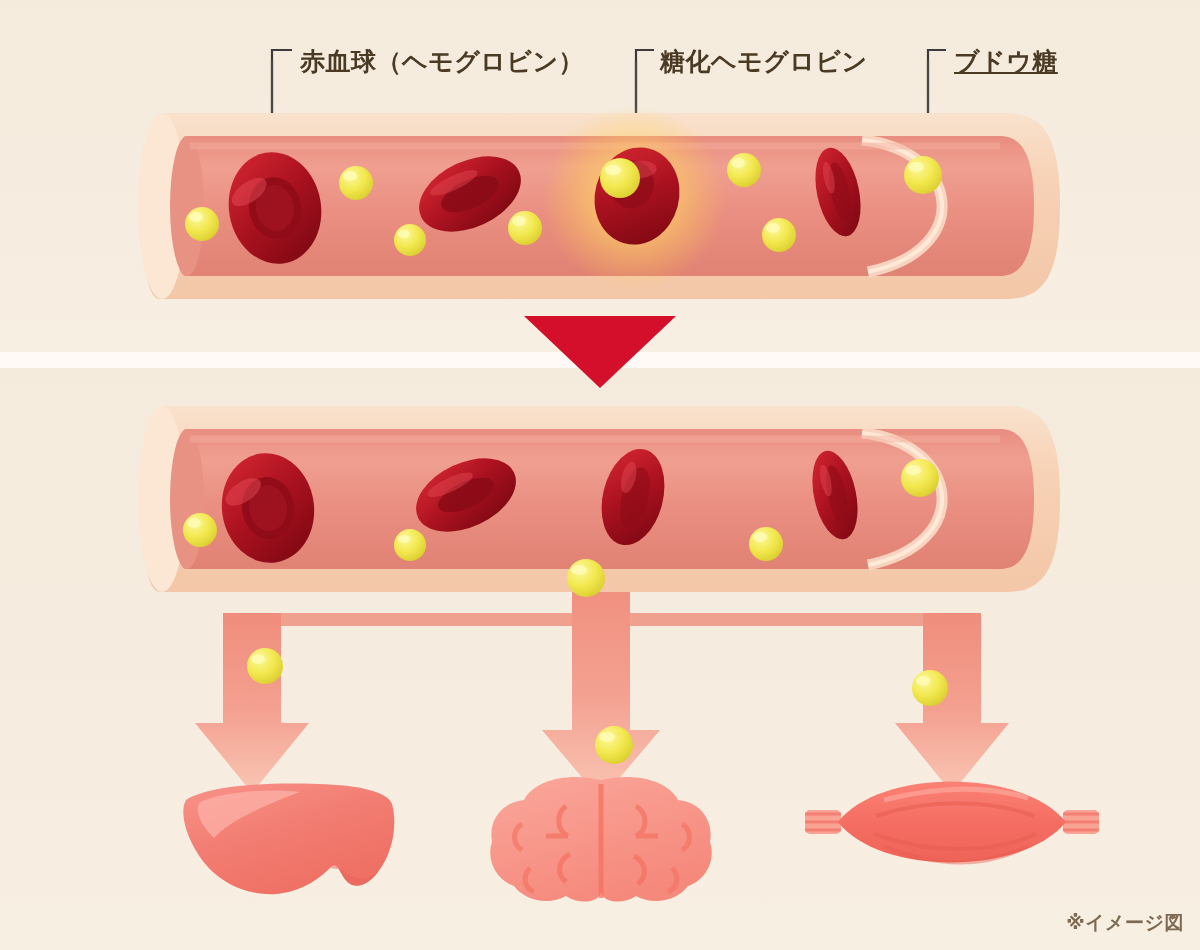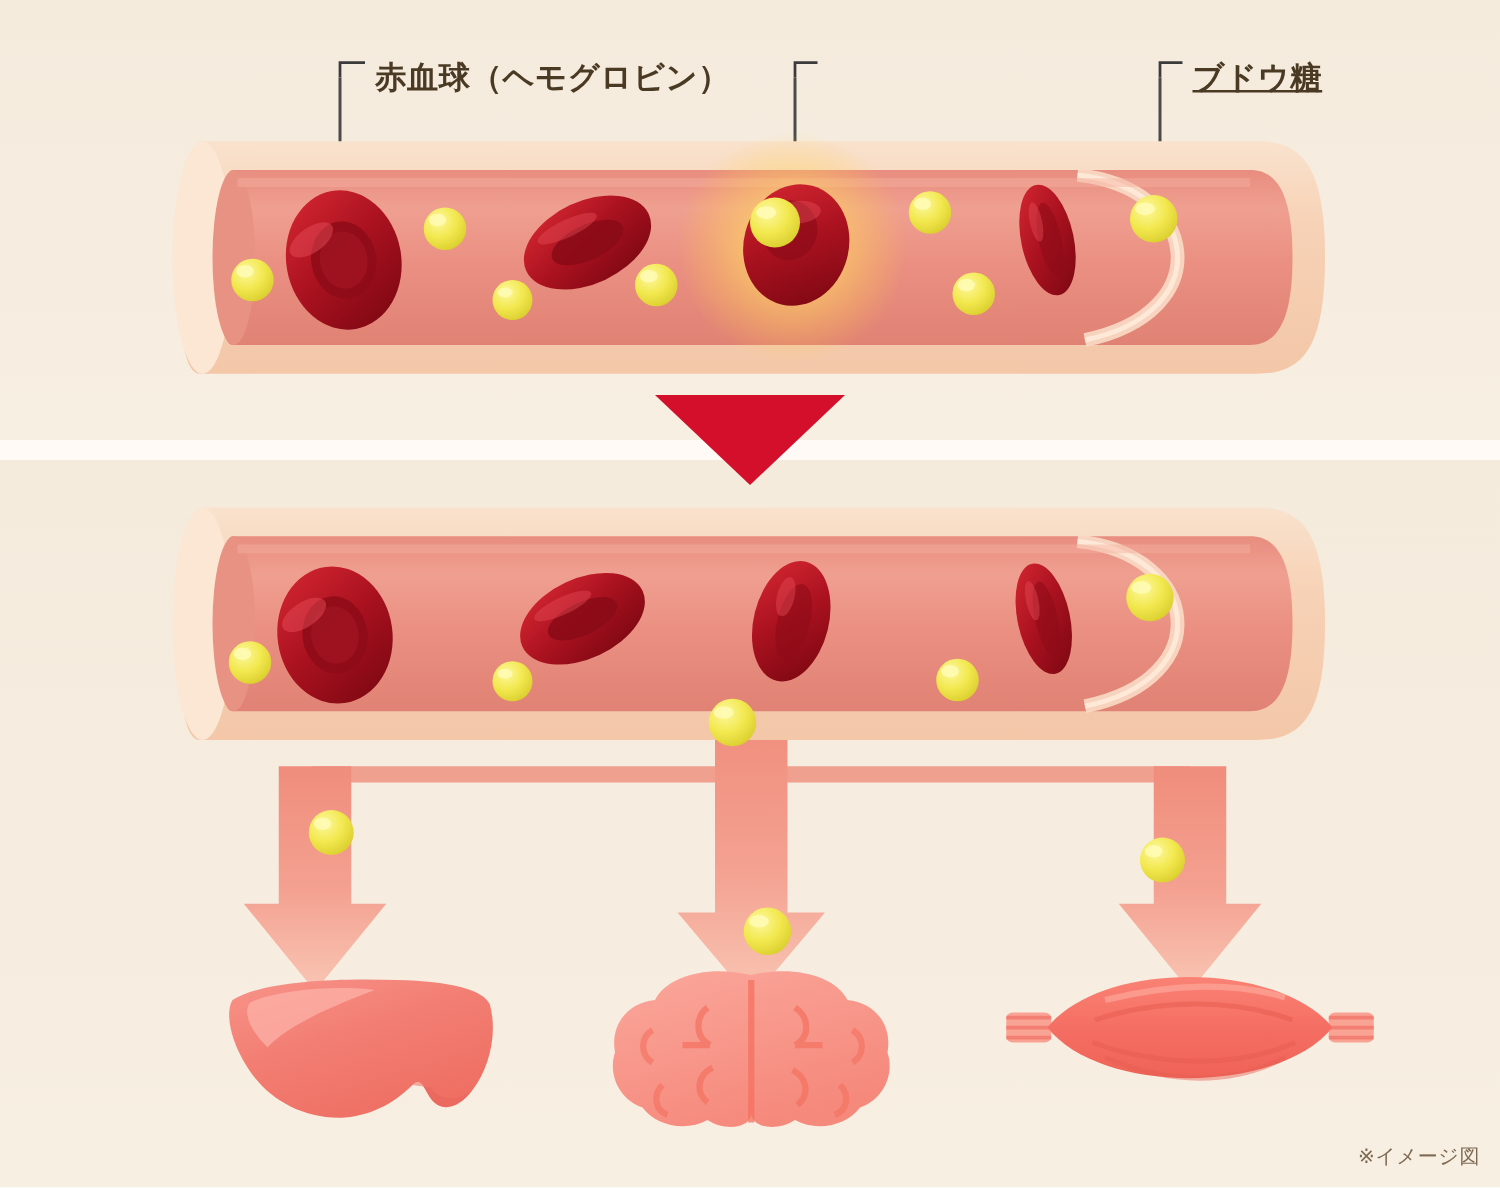--- a/index.html
+++ b/index.html
@@ -56,22 +56,22 @@
     width: 152px;
     height: 72px;
     z-index: 6;
   }
 
   
   #footnote {
     position: absolute;
     right: 16px;
     bottom: 14px;
-    font-size: 16px;
-    font-weight: 400;
+    font-size: 19px;
+    font-weight: 700;
     color: #7e6a52;
     letter-spacing: 0.5px;
     z-index: 25;
   }
 
   svg { display: block; }
 </style>
 </head>
 <body>
 
@@ -83,20 +83,21 @@
     <path d="M 272 62 L 272 172" stroke="#4a4a4a" stroke-width="2.4" fill="none"></path>
 
     <path d="M 636 62 L 636 50 L 654 50" stroke="#3b3b3b" stroke-width="2.2" fill="none"></path>
     <path d="M 636 62 L 636 158" stroke="#4a4a4a" stroke-width="2.4" fill="none"></path>
 
     <path d="M 928 62 L 928 50 L 946 50" stroke="#3b3b3b" stroke-width="2.2" fill="none"></path>
     <path d="M 928 62 L 928 160" stroke="#4a4a4a" stroke-width="2.4" fill="none"></path>
   </svg>
 
   <div class="callout" style="left:300px; top:45px;">赤血球（ヘモグロビン）</div>
+  <div class="callout" style="left:660px; top:45px;">糖化ヘモグロビン</div>
   <div class="callout" style="left:954px; top:45px;text-decoration:underline;">ブドウ糖</div>
 
   <svg class="vessel" style="left:0;top:0;" width="1200" height="352">
     <defs>
       <linearGradient id="wallGradT" x1="0" y1="0" x2="0" y2="1">
         <stop offset="0%" stop-color="#f9e2cd"></stop>
         <stop offset="35%" stop-color="#f7d2b6"></stop>
         <stop offset="100%" stop-color="#f3c7a8"></stop>
       </linearGradient>
       <linearGradient id="lumenGradT" x1="0" y1="0" x2="0" y2="1">

